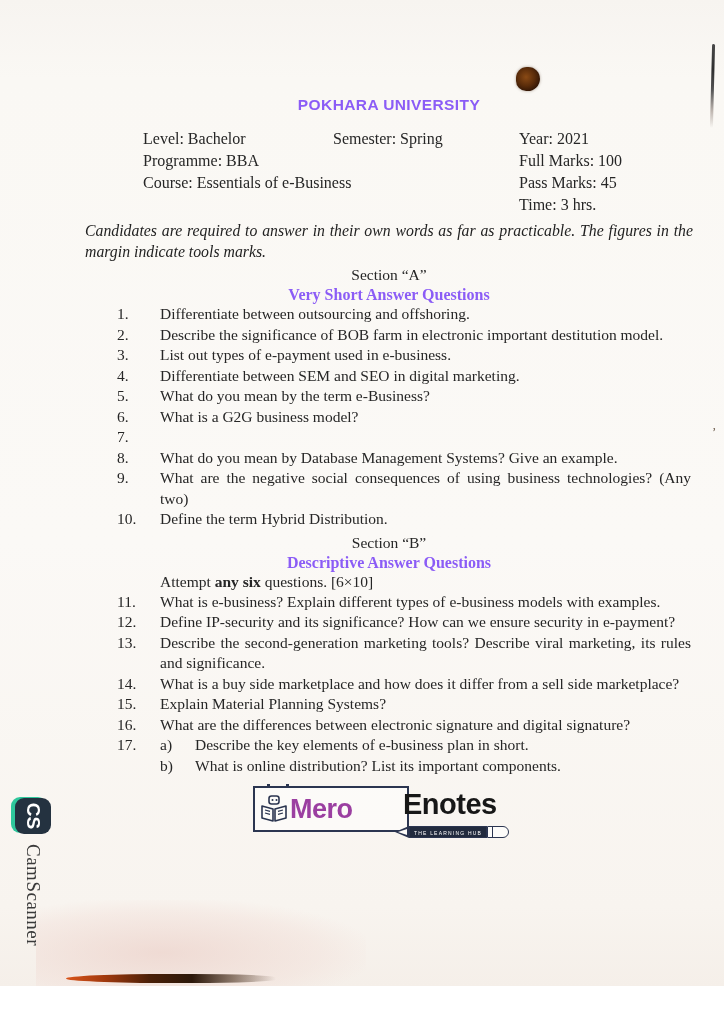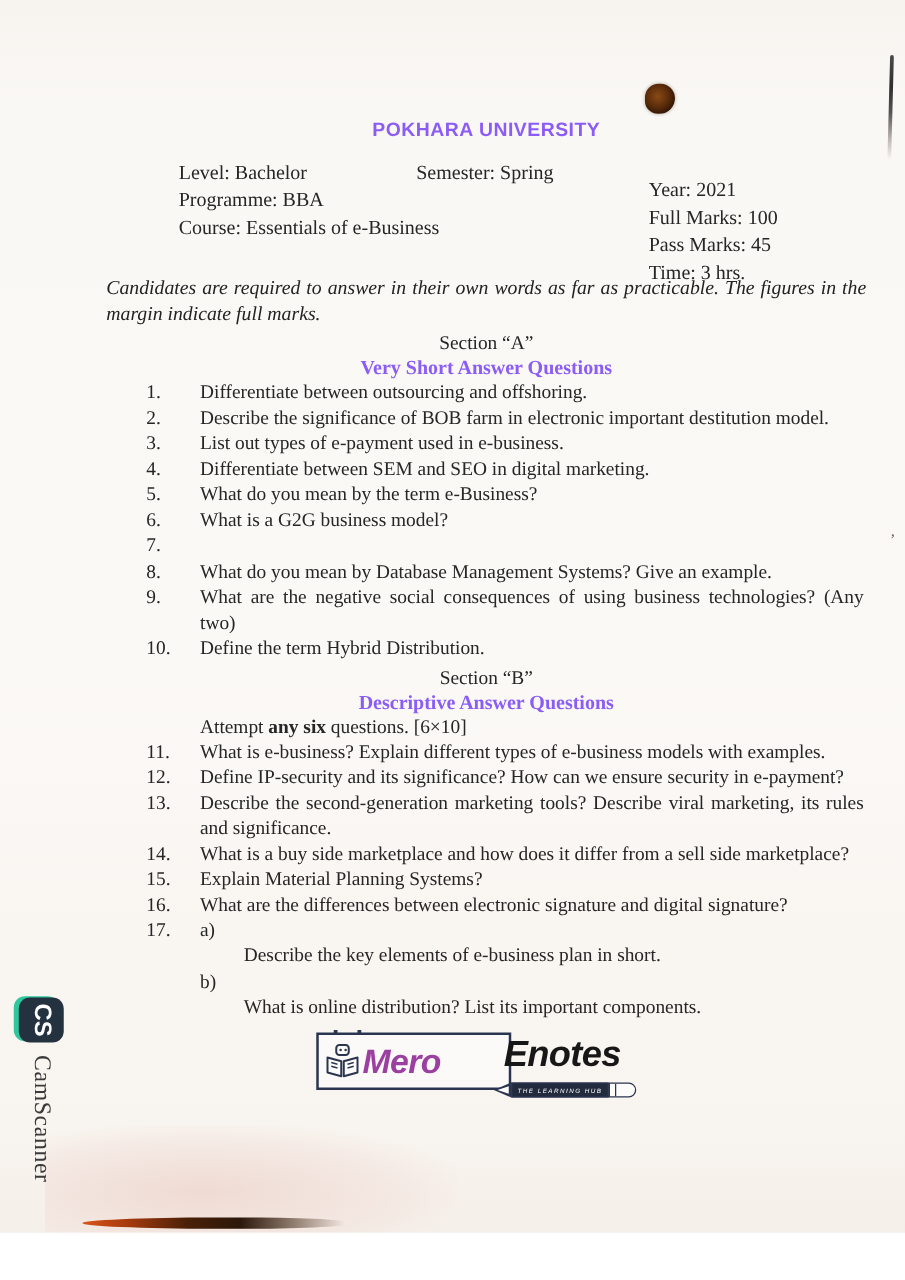--- a/index.html
+++ b/index.html
@@ -9,40 +9,40 @@
          background:linear-gradient(180deg,#f7f4f0 0%,#faf8f4 8%,#fbf9f6 55%,#f8f4ef 92%,#f5efe9 100%);
          border-bottom:1px solid rgba(90,70,50,.15);}
   .content{position:absolute;left:85px;top:90px;width:608px;}
 
   .doc-title{margin:6px 0 0 0;text-align:center;font-family:"Liberation Sans",sans-serif;
              font-weight:bold;font-size:15.5px;letter-spacing:.4px;color:#8b5cf6;}
 
   .meta{position:relative;height:88px;margin-top:14px;font-size:16px;line-height:22px;}
   .meta .col-left{position:absolute;left:58px;top:0;}
   .meta .col-sem{position:absolute;left:248px;top:0;}
-  .meta .col-right{position:absolute;left:434px;top:14px;}
+  .meta .col-right{position:absolute;left:434px;top:0;}
 
   .instructions{margin:4px 0 0 0;font-style:italic;font-size:15.8px;line-height:21px;
                 text-align:justify;color:#222;}
 
   .sec-title{margin-top:2px;text-align:center;font-size:15.5px;line-height:21px;}
   .sec-sub{text-align:center;font-weight:bold;font-size:16px;line-height:19px;color:#8b5cf6;}
   .attempt{margin-left:75px;font-size:15.5px;line-height:20px;}
   .attempt b{font-weight:bold;}
 
   .qlist{margin:0;}
   .q{display:flex;font-size:15.5px;line-height:20.5px;}
   .qnum{flex:0 0 43px;margin-left:32px;}
   .qtext{flex:1;max-width:531px;text-align:justify;}
   .qsub{display:flex;}
   .qsub .sublabel{flex:0 0 35px;}
-  .qsub .subtext{flex:1;margin-top:20px;}
+  .qsub .subtext{flex:1;}
 
   
-  .footer{margin-top:6px;text-align:center;font-style:italic;}
+  .footer{margin-top:6px;text-align:center;}
   .brand{position:relative;display:inline-block;height:58px;width:272px;text-align:left;}
   .brand-box{position:absolute;left:0;top:4px;width:152px;height:42px;
              border:2px solid #2b3550;display:flex;align-items:center;background:rgba(255,255,255,.5);}
   .antenna{position:absolute;left:12px;top:-4px;width:16px;height:4px;
            border-left:3px solid #2b3550;border-right:3px solid #2b3550;}
   .reader{width:32px;height:32px;margin-left:3px;flex:0 0 32px;}
   .mero{font-family:"Liberation Sans",sans-serif;font-weight:bold;font-size:27px;letter-spacing:-.5px;}
   .enotes{position:absolute;left:150px;top:6px;font-family:"Liberation Sans",sans-serif;
           font-weight:bold;font-size:29px;letter-spacing:-.5px;}
   .pencil{position:absolute;left:142px;top:44px;width:122px;height:12px;}
@@ -113,21 +113,21 @@
       </div>
       <div class="col-sem">Semester: Spring</div>
       <div class="col-right">
         <div>Year: 2021</div>
         <div>Full Marks: 100</div>
         <div>Pass Marks: 45</div>
         <div>Time: 3 hrs.</div>
       </div>
     </div>
 
-    <div class="instructions">Candidates are required to answer in their own words as far as practicable. The figures in the margin indicate full marks.</div>
+    <div class="instructions">Candidates are required to answer in their own words as far as practicable. The figures in the margin indicate tools marks.</div>
 
     <div class="sec-title">Section “A”</div>
     <div class="sec-sub">Very Short Answer Questions</div>
 
     <div class="qlist">
       <div class="q">
         <span class="qnum">1.</span>
         <span class="qtext">Differentiate between outsourcing and offshoring.</span>
       </div>
       <div class="q">

